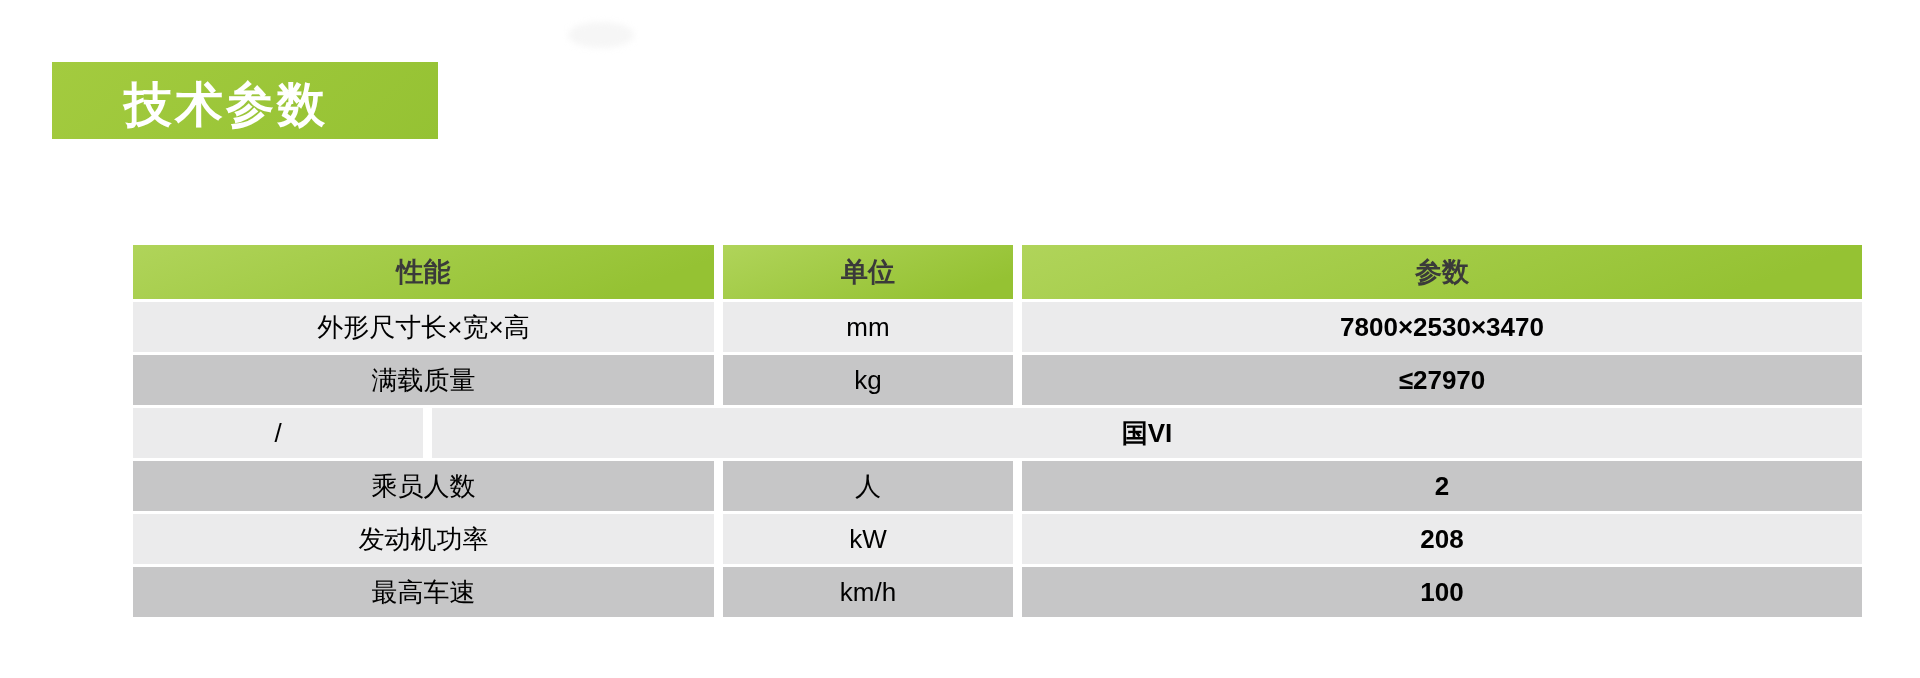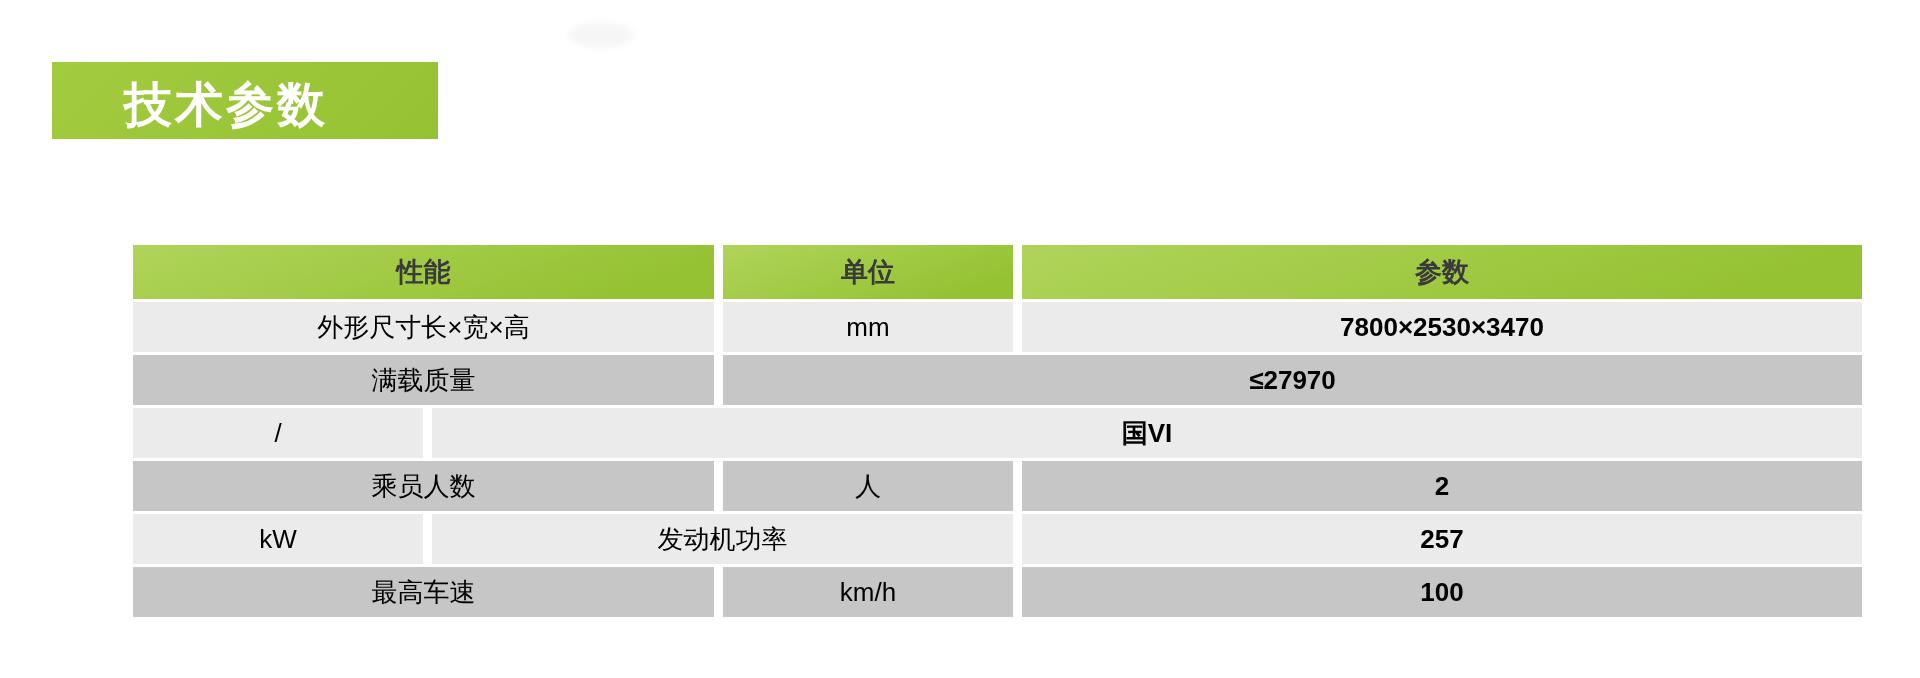--- a/index.html
+++ b/index.html
@@ -66,38 +66,39 @@
   </div>
 
   <div class="t-row light">
     <div class="cell c1">外形尺寸长×宽×高</div>
     <div class="cell c2">mm</div>
     <div class="cell c3">7800×2530×3470</div>
   </div>
 
   <div class="t-row dark">
     <div class="cell c1">满载质量</div>
+    <div class="cell c2">kg</div>
     <div class="cell c3">≤27970</div>
   </div>
 
   <div class="t-row light">
     <div class="cell c2">/</div>
     <div class="cell c3">国VI</div>
   </div>
 
   <div class="t-row dark">
     <div class="cell c1">乘员人数</div>
     <div class="cell c2">人</div>
     <div class="cell c3">2</div>
   </div>
 
   <div class="t-row light">
+    <div class="cell c1">发动机功率</div>
     <div class="cell c2">kW</div>
-    <div class="cell c1">发动机功率</div>
-    <div class="cell c3">257</div>
+    <div class="cell c3">208</div>
   </div>
 
   <div class="t-row dark">
     <div class="cell c1">最高车速</div>
     <div class="cell c2">km/h</div>
     <div class="cell c3">100</div>
   </div>
 
 </div>
 

